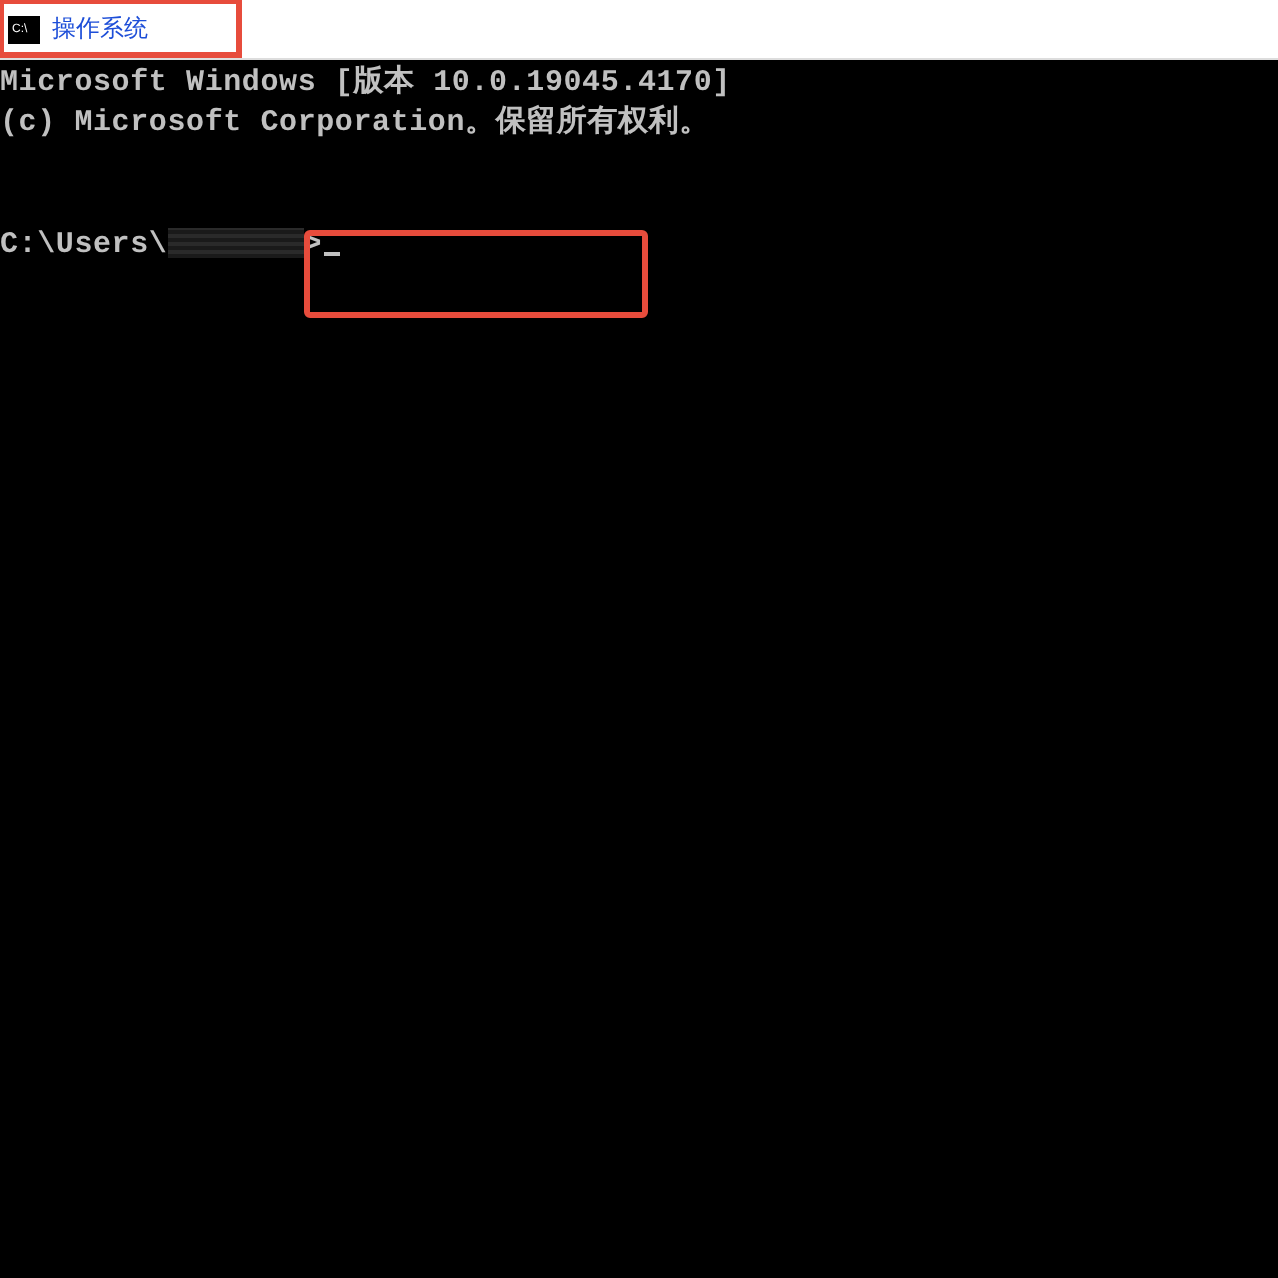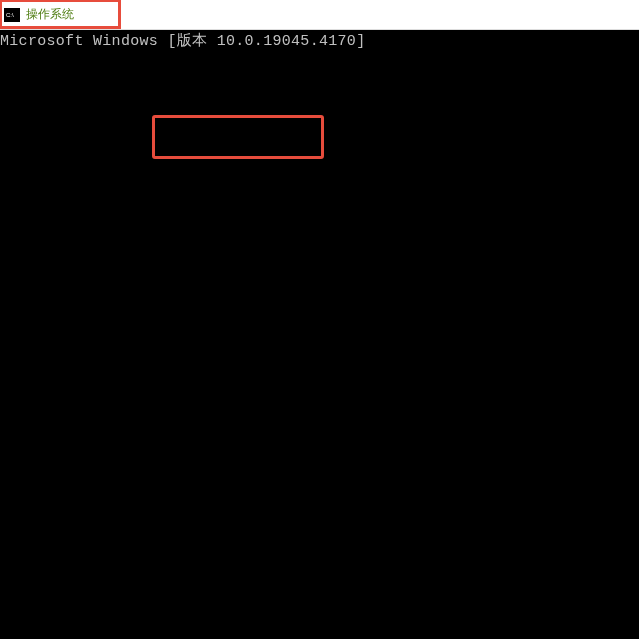--- a/index.html
+++ b/index.html
@@ -47,21 +47,21 @@
     }
     .titlebar-icon::before {
       content: "C:\\";
       color: #fff;
       font-size: 6px;
       line-height: 1;
       font-family: Arial, sans-serif;
     }
     .titlebar-text {
       font-size: 12px;
-      color: #4d7c0f;
+      color: #1d4ed8;
       font-family: "Microsoft YaHei", "SimSun", sans-serif;
     }
     .highlight-box-title {
       position: absolute;
       top: -1px;
       left: -1px;
       width: 122px;
       height: 30px;
       border: 3px solid #e74c3c;
       pointer-events: none;
@@ -73,20 +73,21 @@
       color: #c0c0c0;
       font-size: 15px;
       line-height: 1.35;
       letter-spacing: 0.3px;
       position: relative;
       overflow: hidden;
     }
     .terminal-line {
       white-space: pre;
       font-family: "NSimSun", Consolas, "Courier New", monospace;
+      font-weight: bold;
     }
     .redacted {
       display: inline-block;
       width: 68px;
       height: 15px;
       vertical-align: middle;
       position: relative;
       top: -1px;
       background: repeating-linear-gradient(
         0deg,
@@ -125,18 +126,20 @@
   <div class="titlebar">
     <div class="titlebar-content">
       <span class="titlebar-icon"></span>
       <span class="titlebar-text">操作系统</span>
     </div>
     <div class="highlight-box-title"></div>
   </div>
 
   <div class="terminal">
     <div class="terminal-line">Microsoft Windows [版本 10.0.19045.4170]</div>
+    <div class="terminal-line">(c) Microsoft Corporation。保留所有权利。</div>
     <div class="terminal-line">&nbsp;</div>
     <div class="terminal-line">&nbsp;</div>
+    <div class="terminal-line"><span>C:\Users\</span><span class="redacted"></span><span>&gt;</span><span class="cursor"></span></div>
 
     <div class="highlight-box-cmd"></div>
   </div>
 </div>
 
 </body></html>

